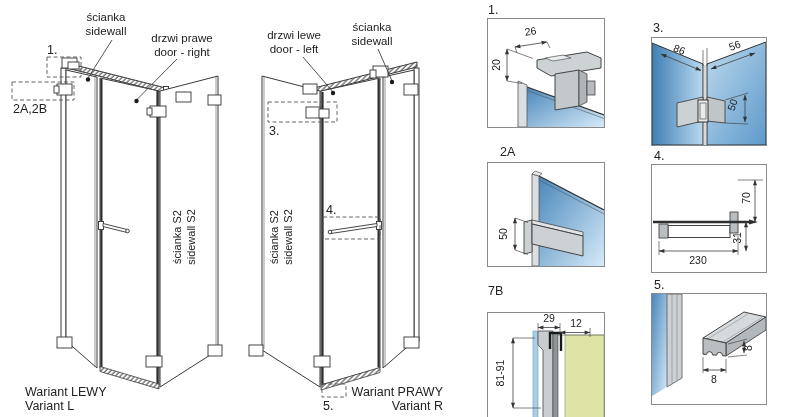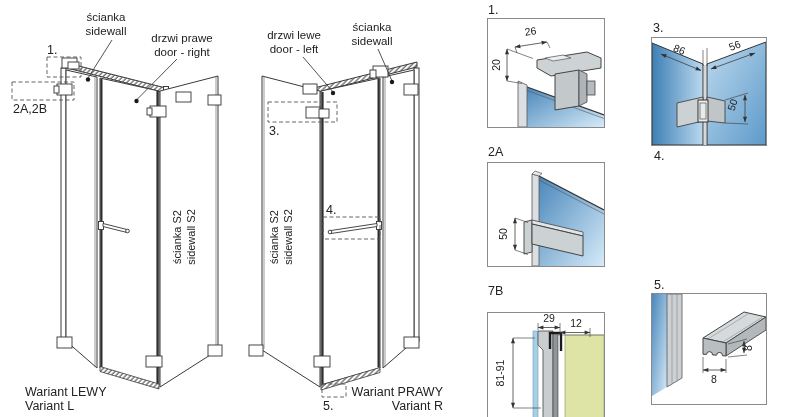--- a/index.html
+++ b/index.html
@@ -184,21 +184,21 @@
       <line x1="27" y1="28" x2="29" y2="34" class="ext"></line>
         <line x1="59" y1="23" x2="62" y2="29" class="ext"></line>
       <text transform="rotate(-8 43 16)" x="43" y="16" class="dimt">26</text>
       <line x1="19" y1="30" x2="19" y2="62" class="dim"></line>
       <line x1="19" y1="30" x2="45" y2="39.5" class="ext"></line>
         <line x1="19" y1="62" x2="34" y2="64.5" class="ext"></line>
       <text transform="rotate(-90 12 46)" x="12" y="46" class="dimt">20</text>
     </svg>
   </div>
 
-  <div class="dlabel" style="left:488px;top:146px">2A</div>
+  <div class="dlabel" style="left:500px;top:146px">2A</div>
   <div class="dbox" style="left:487px;top:162px;width:118px;height:105px">
     <svg width="116" height="103" viewBox="0 0 116 103">
       <polygon points="51,13 116,47 116,103 51,103" fill="url(#gGlass)"></polygon>
       <line x1="51" y1="13" x2="116" y2="47" stroke="#333" stroke-width="1.2"></line>
       <line x1="51" y1="17" x2="116" y2="51" class="thin"></line>
       <polygon points="44,11 51,13 51,103 44,103" fill="#dcdfe1" stroke="#555" stroke-width="0.8"></polygon>
       <polygon points="44,11 47,8 54,10.5 51,13" fill="#e8eaea" stroke="#555" stroke-width="0.7"></polygon>
       <g>
         <polygon points="36,59 44,57 44,89 36,91" fill="#ccd1d4" stroke="#444" stroke-width="0.9"></polygon>
         <polygon points="44,57 95,69 95,73 44,61" fill="#e2e5e7" stroke="#444" stroke-width="0.8"></polygon>
@@ -253,20 +253,38 @@
       <line x1="59" y1="31" x2="103" y2="15" class="dim"></line>
       <text transform="rotate(-20 84 11)" x="84" y="11" class="dimt">56</text>
       <line x1="73" y1="62" x2="96" y2="55" class="ext"></line>
         <line x1="73" y1="85" x2="96" y2="86" class="ext"></line>
       <line x1="93" y1="57" x2="93" y2="84" class="dim"></line>
       <text transform="rotate(-72 84 68)" x="84" y="68" class="dimt">50</text>
     </svg>
   </div>
 
   <div class="dlabel" style="left:654px;top:150px">4.</div>
+  <div class="dbox" style="left:651px;top:164px;width:116px;height:109px">
+    <svg width="114" height="107" viewBox="0 0 114 107">
+      <rect x="16" y="60.5" width="62" height="12" fill="#fff" stroke="#444" stroke-width="1"></rect>
+      <rect x="7" y="59" width="9" height="14" fill="#b9bec1" stroke="#444" stroke-width="0.9"></rect>
+      <rect x="78" y="47" width="8" height="21" fill="#b9bec1" stroke="#444" stroke-width="0.9"></rect>
+      <line x1="1" y1="57" x2="99" y2="57" stroke="#2f2f2f" stroke-width="2.4"></line>
+      <polygon points="97,54.5 106,57 97,59.5" fill="#2f2f2f"></polygon>
+      <line x1="7" y1="76" x2="7" y2="90" class="ext"></line>
+        <line x1="86" y1="71" x2="86" y2="90" class="ext"></line>
+      <line x1="7" y1="86" x2="86" y2="86" class="dim"></line>
+      <text x="46" y="99" class="dimt">230</text>
+      <line x1="86" y1="15" x2="111" y2="15" class="ext"></line>
+      <line x1="103" y1="15" x2="103" y2="57" class="dim"></line>
+      <text transform="rotate(-90 98 33)" x="98" y="33" class="dimt">70</text>
+      <line x1="94" y1="57" x2="94" y2="86" class="dim"></line>
+      <text transform="rotate(-90 89 73)" x="89" y="73" class="dimt">31</text>
+    </svg>
+  </div>
 
   <div class="dlabel" style="left:654px;top:279px">5.</div>
   <div class="dbox" style="left:651px;top:293px;width:116px;height:112px">
     <svg width="114" height="110" viewBox="0 0 114 110">
       <polygon points="0,0 15,0 15,93 0,102" fill="url(#gGlass)"></polygon>
       <polygon points="15,0 30,0 30,84 15,93" fill="#cdd1d4" stroke="#555" stroke-width="0.8"></polygon>
       <line x1="20" y1="0" x2="20" y2="89" stroke="#7d8285" stroke-width="0.6"></line>
       <line x1="25" y1="0" x2="25" y2="86.5" stroke="#7d8285" stroke-width="0.6"></line>
       <g>
         <polygon points="51,44 74,49 114,23 92,18" fill="#d6dadc" stroke="#444" stroke-width="1"></polygon>

